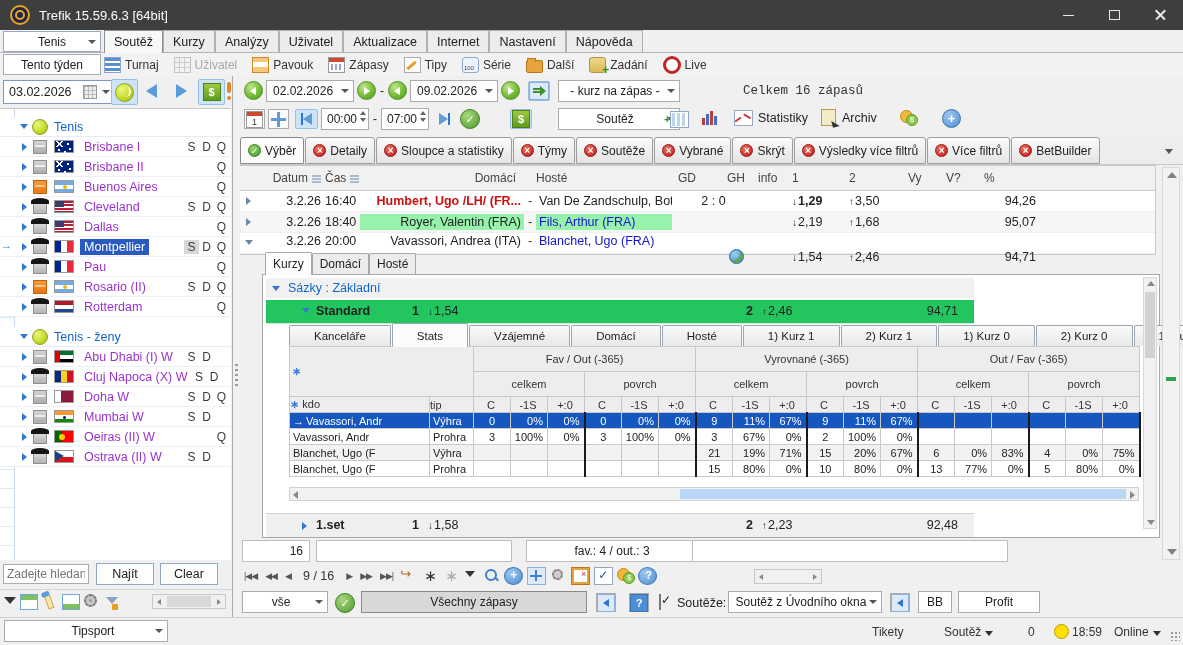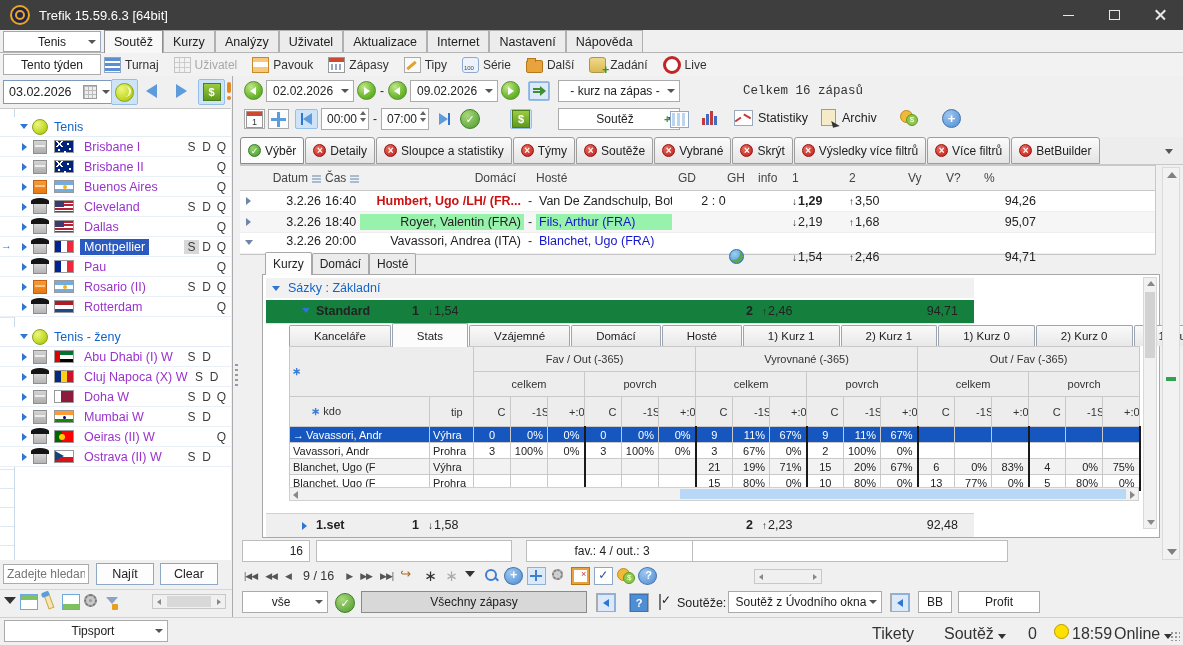--- a/index.html
+++ b/index.html
@@ -233,32 +233,32 @@
   .sazkyrow{position:absolute;left:3px;top:3px;width:708px;height:20px;background:#F1F1F1;display:flex;align-items:center;color:#1464C8;font-size:12.5px;}
   .sazkyrow .chev{margin:0 8px 0 6px;}
   .betrow{position:absolute;left:3px;width:708px;height:23px;font-size:12.5px;}
   .betrow .chev,.betrow .chev-r{position:absolute;left:36px;top:8px;}
   .betrow .lbl{position:absolute;left:50px;top:4px;font-weight:bold;}
   .betrow .n1{position:absolute;left:146px;top:4px;font-weight:bold;}
   .betrow .o1{position:absolute;left:162px;top:4px;}
   .betrow .n2{position:absolute;left:480px;top:4px;font-weight:bold;}
   .betrow .o2{position:absolute;left:496px;top:4px;}
   .betrow .pp{position:absolute;right:16px;top:4px;}
-  .std{top:25px;background:#15803d;border-bottom:1px solid #E0E0E0;}
+  .std{top:25px;background:#22c55e;border-bottom:1px solid #E0E0E0;}
   .set1{top:238px;background:#EFEFEF;border-top:1px solid #D0D0D0;}
   
   .stabs{position:absolute;left:26px;top:48px;display:flex;align-items:flex-end;height:23px;}
   .stab{height:20px;display:flex;align-items:center;padding:0 24px;background:linear-gradient(180deg,#FAFAFA,#E8E8E8);border:1px solid #9DA6B0;border-bottom:none;font-size:11.5px;cursor:pointer;border-radius:2px 2px 0 0;margin-right:1px;white-space:nowrap;}
   .stab.active{height:23px;background:#FCFCFC;margin-bottom:-1px;z-index:2;}
   
   .stats{position:absolute;left:26px;top:71px;border-collapse:collapse;table-layout:fixed;width:850px;font-size:11px;}
   .stats th,.stats td{border:1px solid #C9C9C9;padding:0 2px;height:16px;overflow:hidden;white-space:nowrap;box-sizing:border-box;}
   .stats thead th{background:#EDEDED;font-weight:normal;color:#333;}
   .stats .h1 th,.stats .h2 th{height:25px;}
-  .stats .h3 th{height:30px;text-align:left;padding-left:21px;}
+  .stats .h3 th{height:16px;text-align:left;padding-left:0;}
   .stats .h3 th.cc{text-align:center;}
   .stats td.kdo{text-align:left;padding-left:3px;position:relative;}
   .stats td.tip{text-align:left;padding-left:3px;}
   .stats td.cnt{text-align:center;}
   .stats td.pc{text-align:right;padding-right:4px;}
   .stats td.ge,.stats th.ge3{border-right:2px solid #1A1A1A;}
   .stats tr.alt td{background:#F2F2F2;}
   .stats tr.selected td{background:#1557BE;color:#fff;border-top:1px dotted #E89600;border-bottom:1px dotted #E89600;}
   .star{color:#3A7BD5;font-weight:bold;}
   .rowptr{color:#fff;margin-right:2px;display:none;}
@@ -308,21 +308,21 @@
   .botrow{position:absolute;left:0;top:514px;width:943px;height:25px;}
   .graybtn{background:#D8D8D8;border:1px solid #8A8A8A;}
   .bluearr{width:16px;height:16px;background:#DCE9F8;border:1px solid #8FB0D8;position:relative;}
   .bluearr::before{content:"";position:absolute;left:5px;top:4px;border-top:4px solid transparent;border-bottom:4px solid transparent;border-right:6px solid #2E75D4;}
   .qbtn{width:16px;height:16px;background:#4E8ED4;border:1px solid #3F72B0;color:#fff;font-size:11px;font-weight:bold;display:flex;align-items:center;justify-content:center;}
   .chkbox{width:13px;height:13px;background:#fff;border:1px solid #777;position:relative;}
   .chkbox::before{content:"✓";position:absolute;left:1px;top:-2px;font-size:12px;color:#222;}
   
   .statusbar{position:absolute;left:0;right:0;bottom:0;height:27px;background:#F0F0F0;border-top:1px solid #D0D0D0;}
   .statusbar .cmb{top:2px;padding-left:28px;}
-  .stxt{position:absolute;top:7px;font-size:16px;color:#333;}
+  .stxt{position:absolute;top:7px;font-size:12px;color:#333;}
   .sdd{display:inline-block;width:0;height:0;border-left:4px solid transparent;border-right:4px solid transparent;border-top:5px solid #333;margin-left:4px;}
   .ydot{position:absolute;left:1054px;top:6px;width:13px;height:13px;border-radius:50%;background:#FFE000;border:1px solid #B89A00;}
   .grip{position:absolute;right:3px;bottom:4px;width:10px;height:10px;background:radial-gradient(circle,#999 1px,transparent 1.5px) 0 0/4px 4px;}
 </style>
 </head>
 <body>
 
 <div id="app">
 
   <div class="titlebar">

